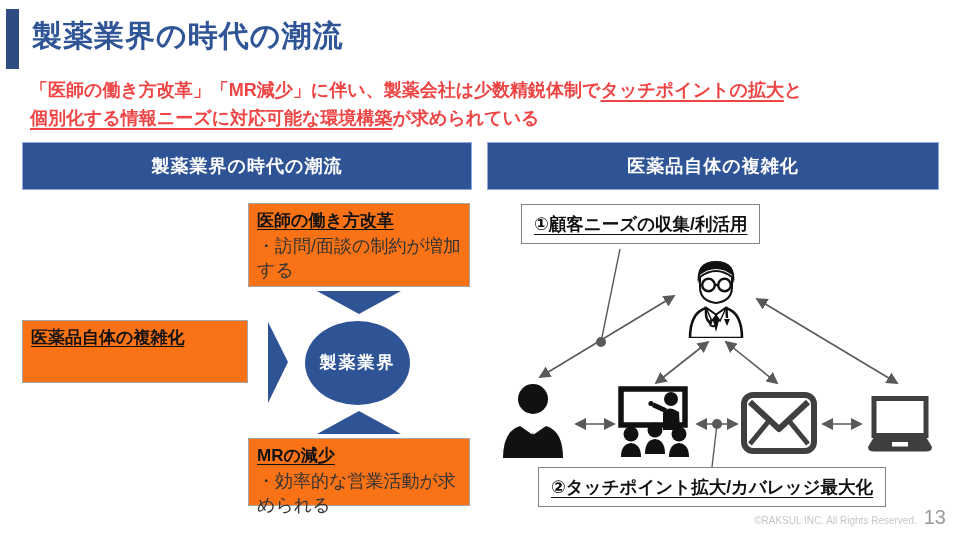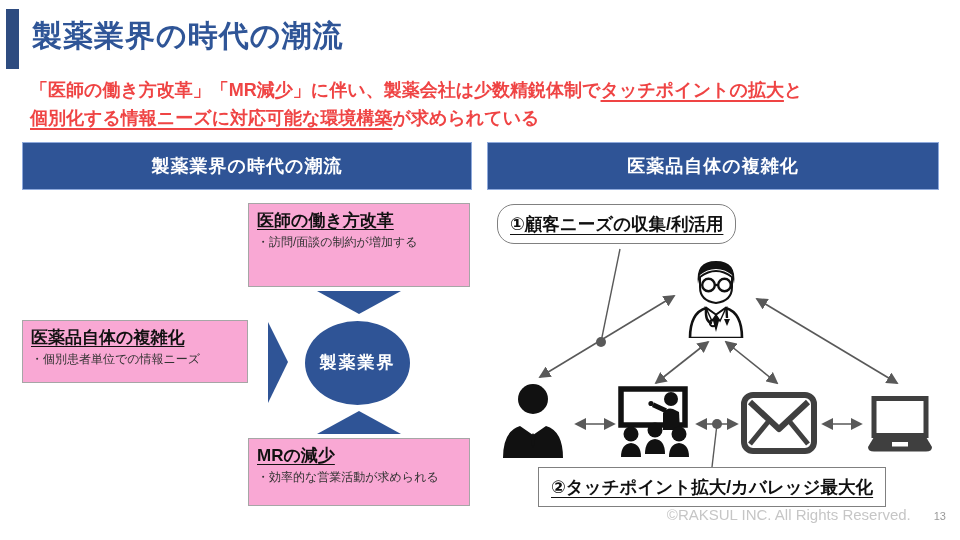--- a/index.html
+++ b/index.html
@@ -15,55 +15,55 @@
   
   .panel-header{
     position:absolute;height:48px;background:#2f5496;border:1px solid #8faadc;
     color:#ffffff;font-weight:bold;font-size:18px;display:flex;align-items:center;justify-content:center;
     box-sizing:border-box;letter-spacing:1px;
   }
   .ph-left{left:22px;top:142px;width:450px;}
   .ph-right{left:487px;top:142px;width:452px;}
   
   .info-box{
-    position:absolute;background:#f9a8d4;border:1px solid #a6a6a6;box-sizing:border-box;
+    position:absolute;background:#f97316;border:1px solid #a6a6a6;box-sizing:border-box;
     padding:5px 8px 4px 8px;
   }
   .ib-top{left:248px;top:203px;width:222px;height:84px;}
   .ib-left{left:22px;top:320px;width:226px;height:63px;}
   .ib-bottom{left:248px;top:438px;width:222px;height:68px;}
   .ib-title{font-size:17px;font-weight:bold;color:#111;text-decoration:underline;text-underline-offset:3px;margin-bottom:3px;}
-  .ib-bullet{font-size:12px;color:#333;line-height:1.32;}
+  .ib-bullet{font-size:18px;color:#333;line-height:1.32;}
   
   .pharma-circle{
     position:absolute;left:305px;top:321px;width:105px;height:84px;border-radius:50%;
     background:#2f5496;color:#ffffff;font-weight:bold;font-size:17px;line-height:1.3;
     display:flex;flex-direction:row;align-items:center;justify-content:center;letter-spacing:2px;
   }
   
   .overlay{position:absolute;left:0;top:0;width:960px;height:540px;pointer-events:none;}
   
   .chal-label{
     position:absolute;background:#ffffff;border:1px solid #808080;box-sizing:border-box;
     font-size:17.5px;font-weight:bold;color:#111;padding:7px 12px;white-space:nowrap;
   }
-  .cl-1{left:497px;top:204px;border-radius:17px;}
+  .cl-1{left:521px;top:204px;}
   .cl-2{left:538px;top:467px;}
   .chal-label span{text-decoration:underline;text-underline-offset:4px;}
   
   .icon{position:absolute;}
   .ic-doctor{left:682px;top:258px;width:68px;height:80px;}
   .ic-mr{left:500px;top:382px;width:66px;height:76px;}
   .ic-seminar{left:618px;top:386px;width:74px;height:71px;}
   .ic-mail{left:741px;top:392px;width:76px;height:62px;}
   .ic-laptop{left:866px;top:396px;width:68px;height:57px;}
   
   .footer{position:absolute;right:14px;top:506px;display:flex;align-items:baseline;gap:7px;}
-  .copyright{font-size:15px;color:#c6c6c6;}
-  .page-num{font-size:11px;color:#9a9a9a;margin-left:16px;}
+  .copyright{font-size:10px;color:#c6c6c6;}
+  .page-num{font-size:20px;color:#9a9a9a;}
 </style>
 </head>
 <body>
 
 <div class="slide">
 
   <div class="accent-bar"></div>
   <div class="slide-title">製薬業界の時代の潮流</div>
 
   <div class="lead">
@@ -73,21 +73,20 @@
 
   <div class="panel-header ph-left">製薬業界の時代の潮流</div>
   <div class="panel-header ph-right">医薬品自体の複雑化</div>
 
   <div class="info-box ib-top">
     <div class="ib-title">医師の働き方改革</div>
     <div class="ib-bullet">・訪問/面談の制約が増加する</div>
   </div>
   <div class="info-box ib-left">
     <div class="ib-title">医薬品自体の複雑化</div>
-    <div class="ib-bullet">・個別患者単位での情報ニーズ</div>
   </div>
   <div class="info-box ib-bottom">
     <div class="ib-title">MRの減少</div>
     <div class="ib-bullet">・効率的な営業活動が求められる</div>
   </div>
 
   <div class="pharma-circle">
     <span>製薬</span>
     <span>業界</span>
   </div>

